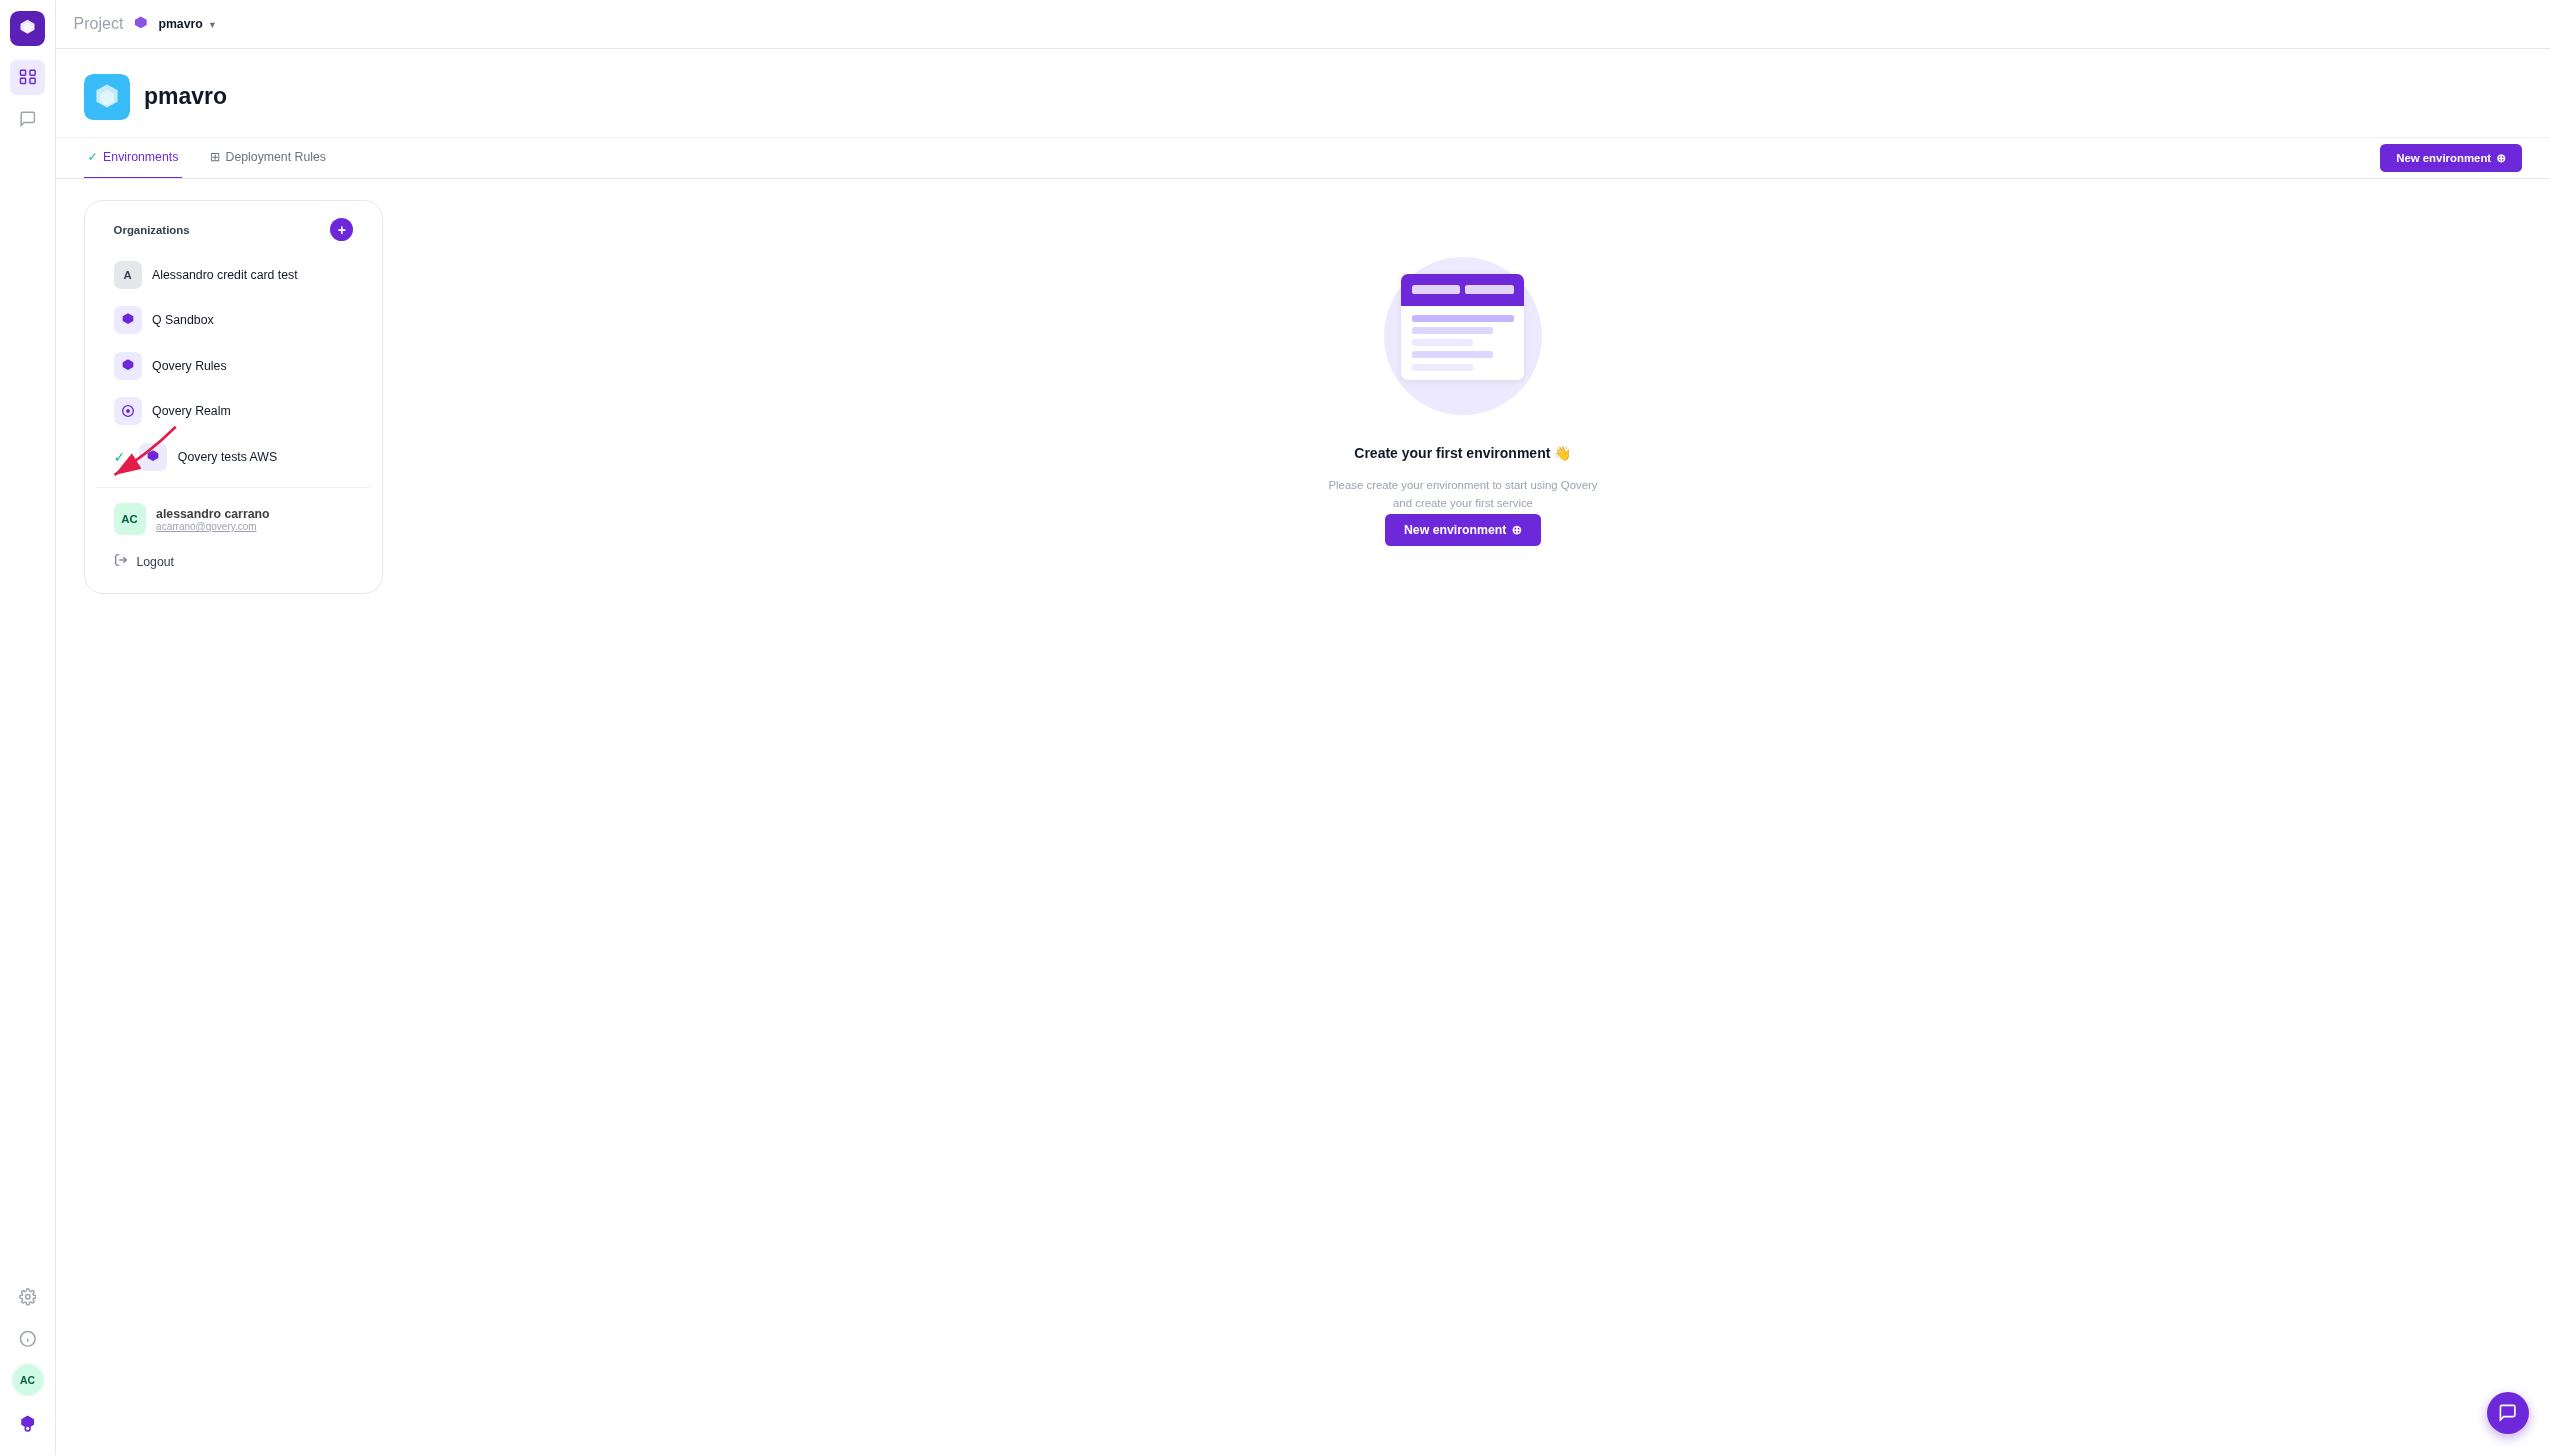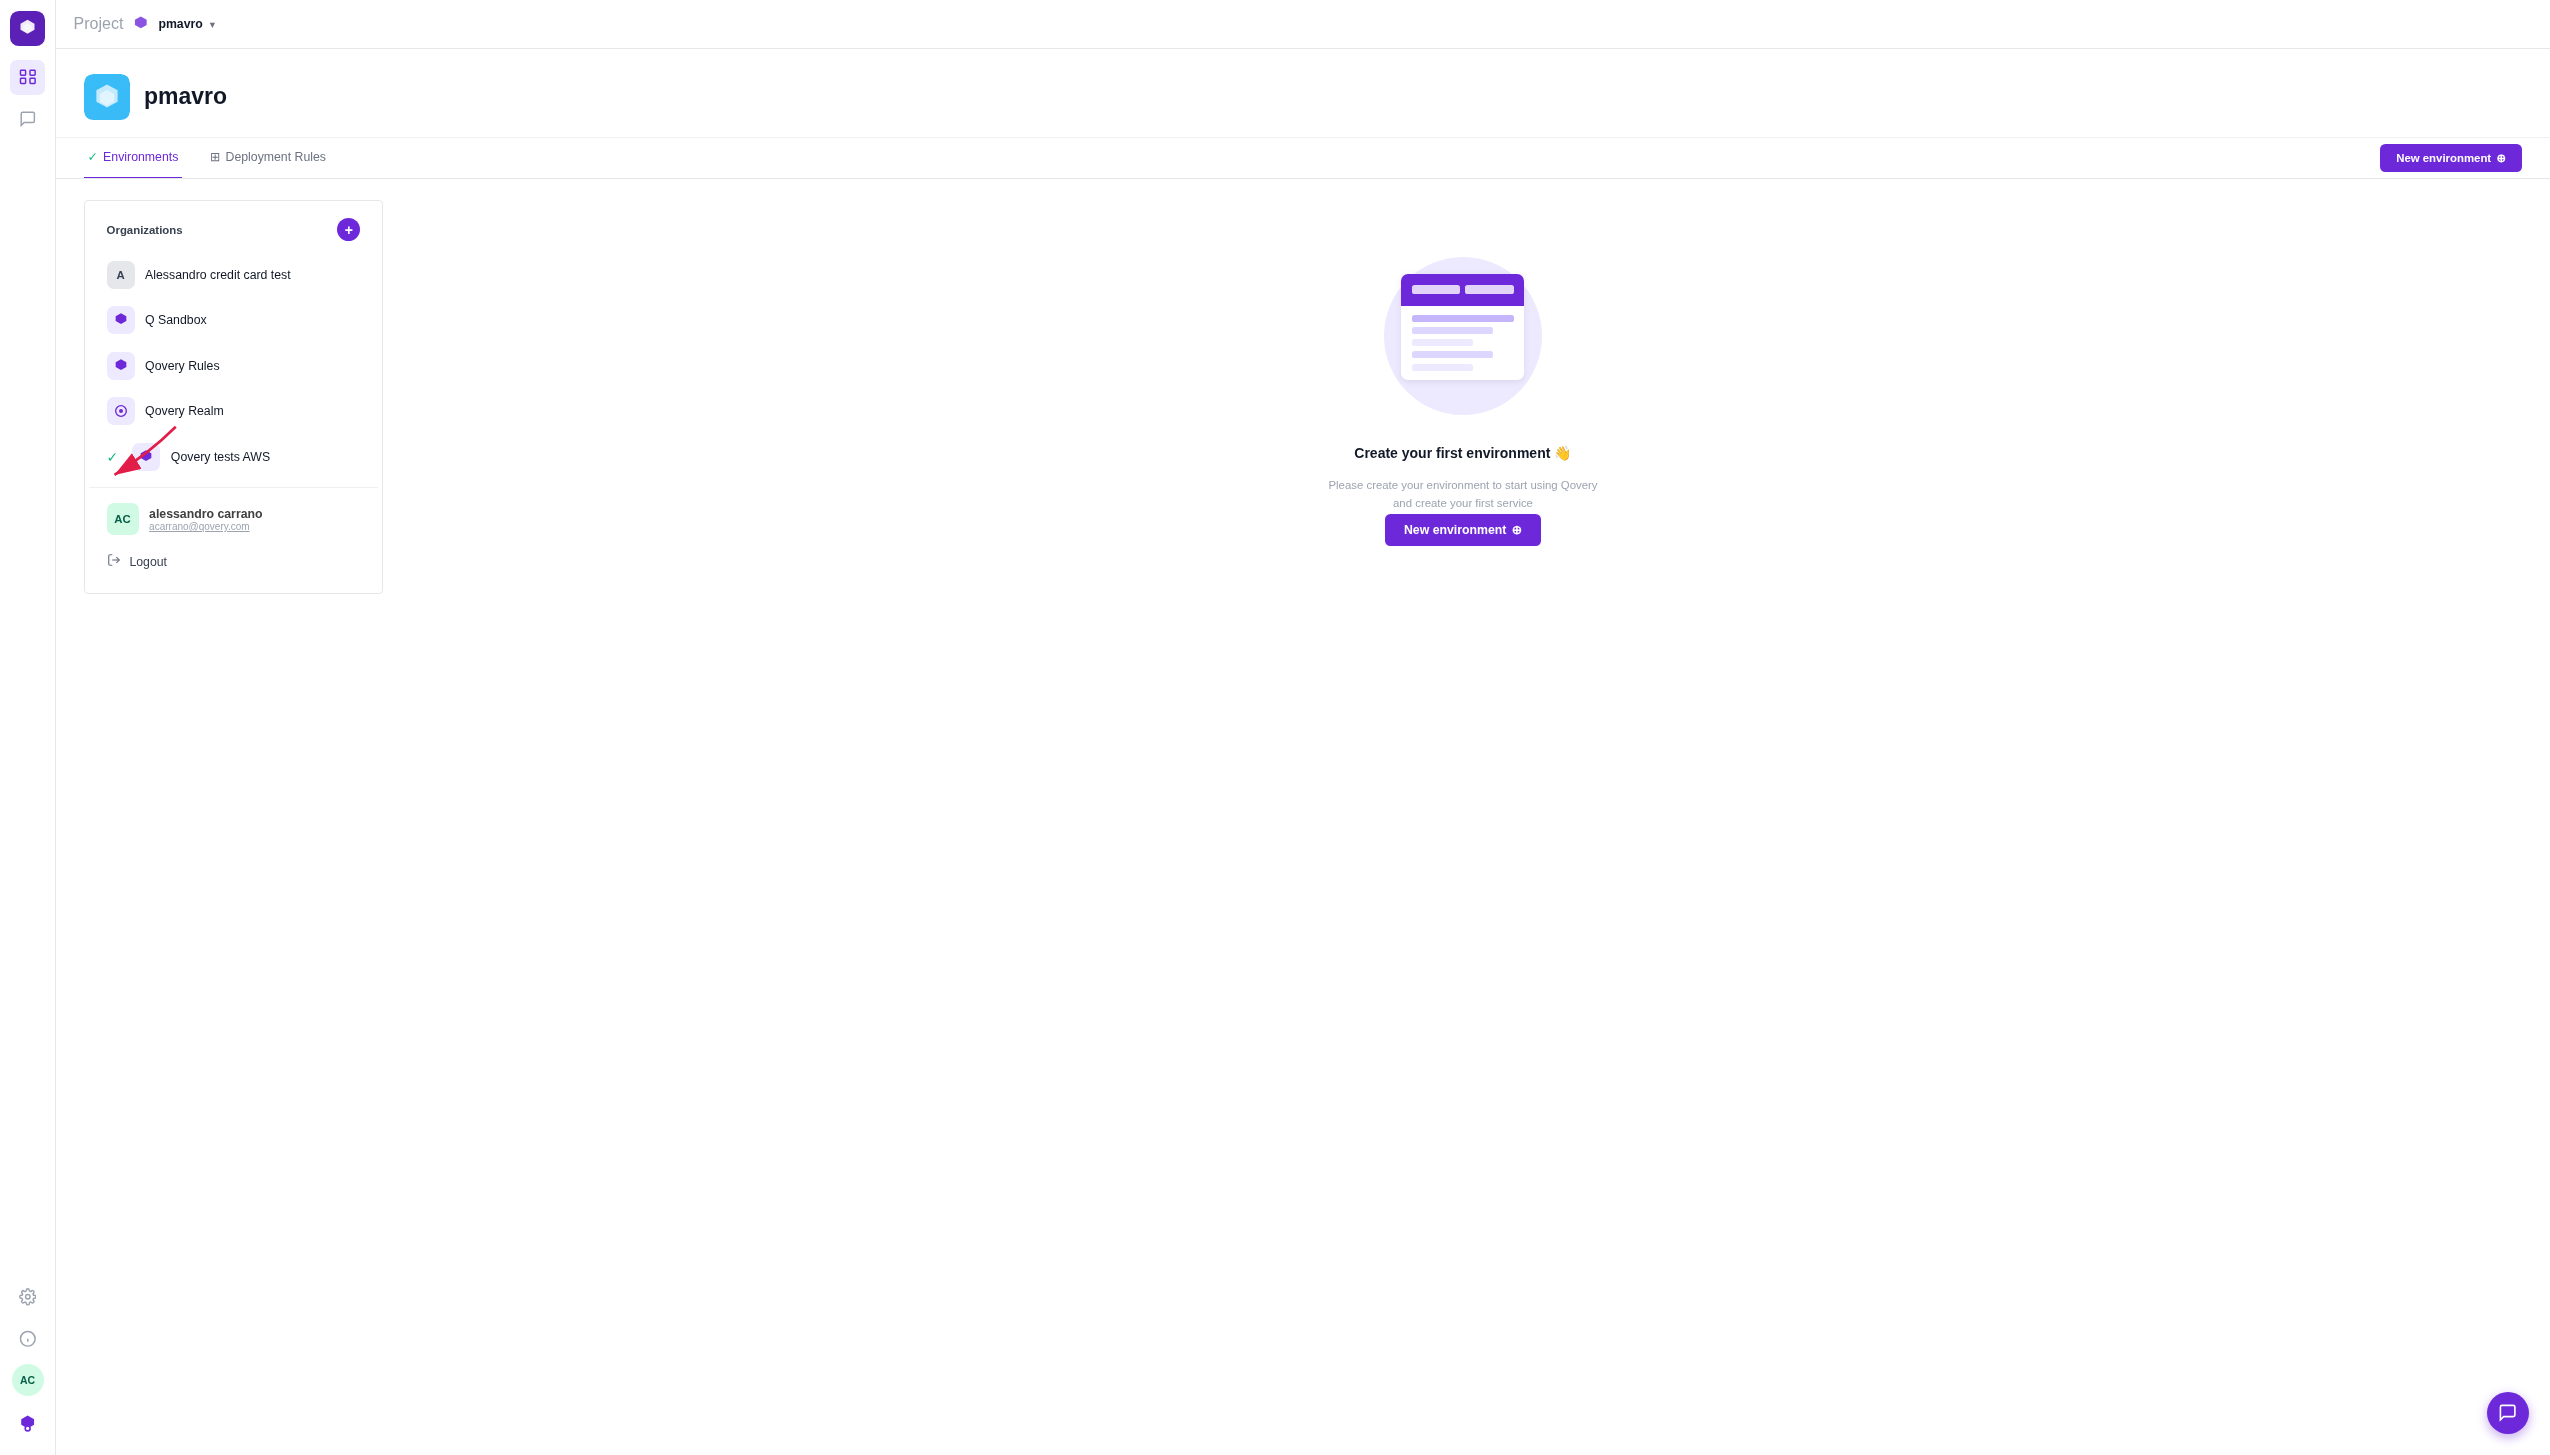--- a/index.html
+++ b/index.html
@@ -177,22 +177,22 @@
       padding: 21px 28px;
       gap: 21px;
     }
 
     
     .org-panel {
       width: 299px;
       min-width: 299px;
       background: #fff;
       border: 0.9px solid #e5e7eb;
-      border-radius: 4px;
-      padding: 14px 4px;
+      border-radius: 19px;
+      padding: 14px 11px;
       height: fit-content;
     }
     .org-panel-header {
       display: flex;
       align-items: center;
       justify-content: space-between;
       padding: 3.5px 17.6px 10.5px;
     }
     .org-panel-title {
       font-size: 11.4px;

